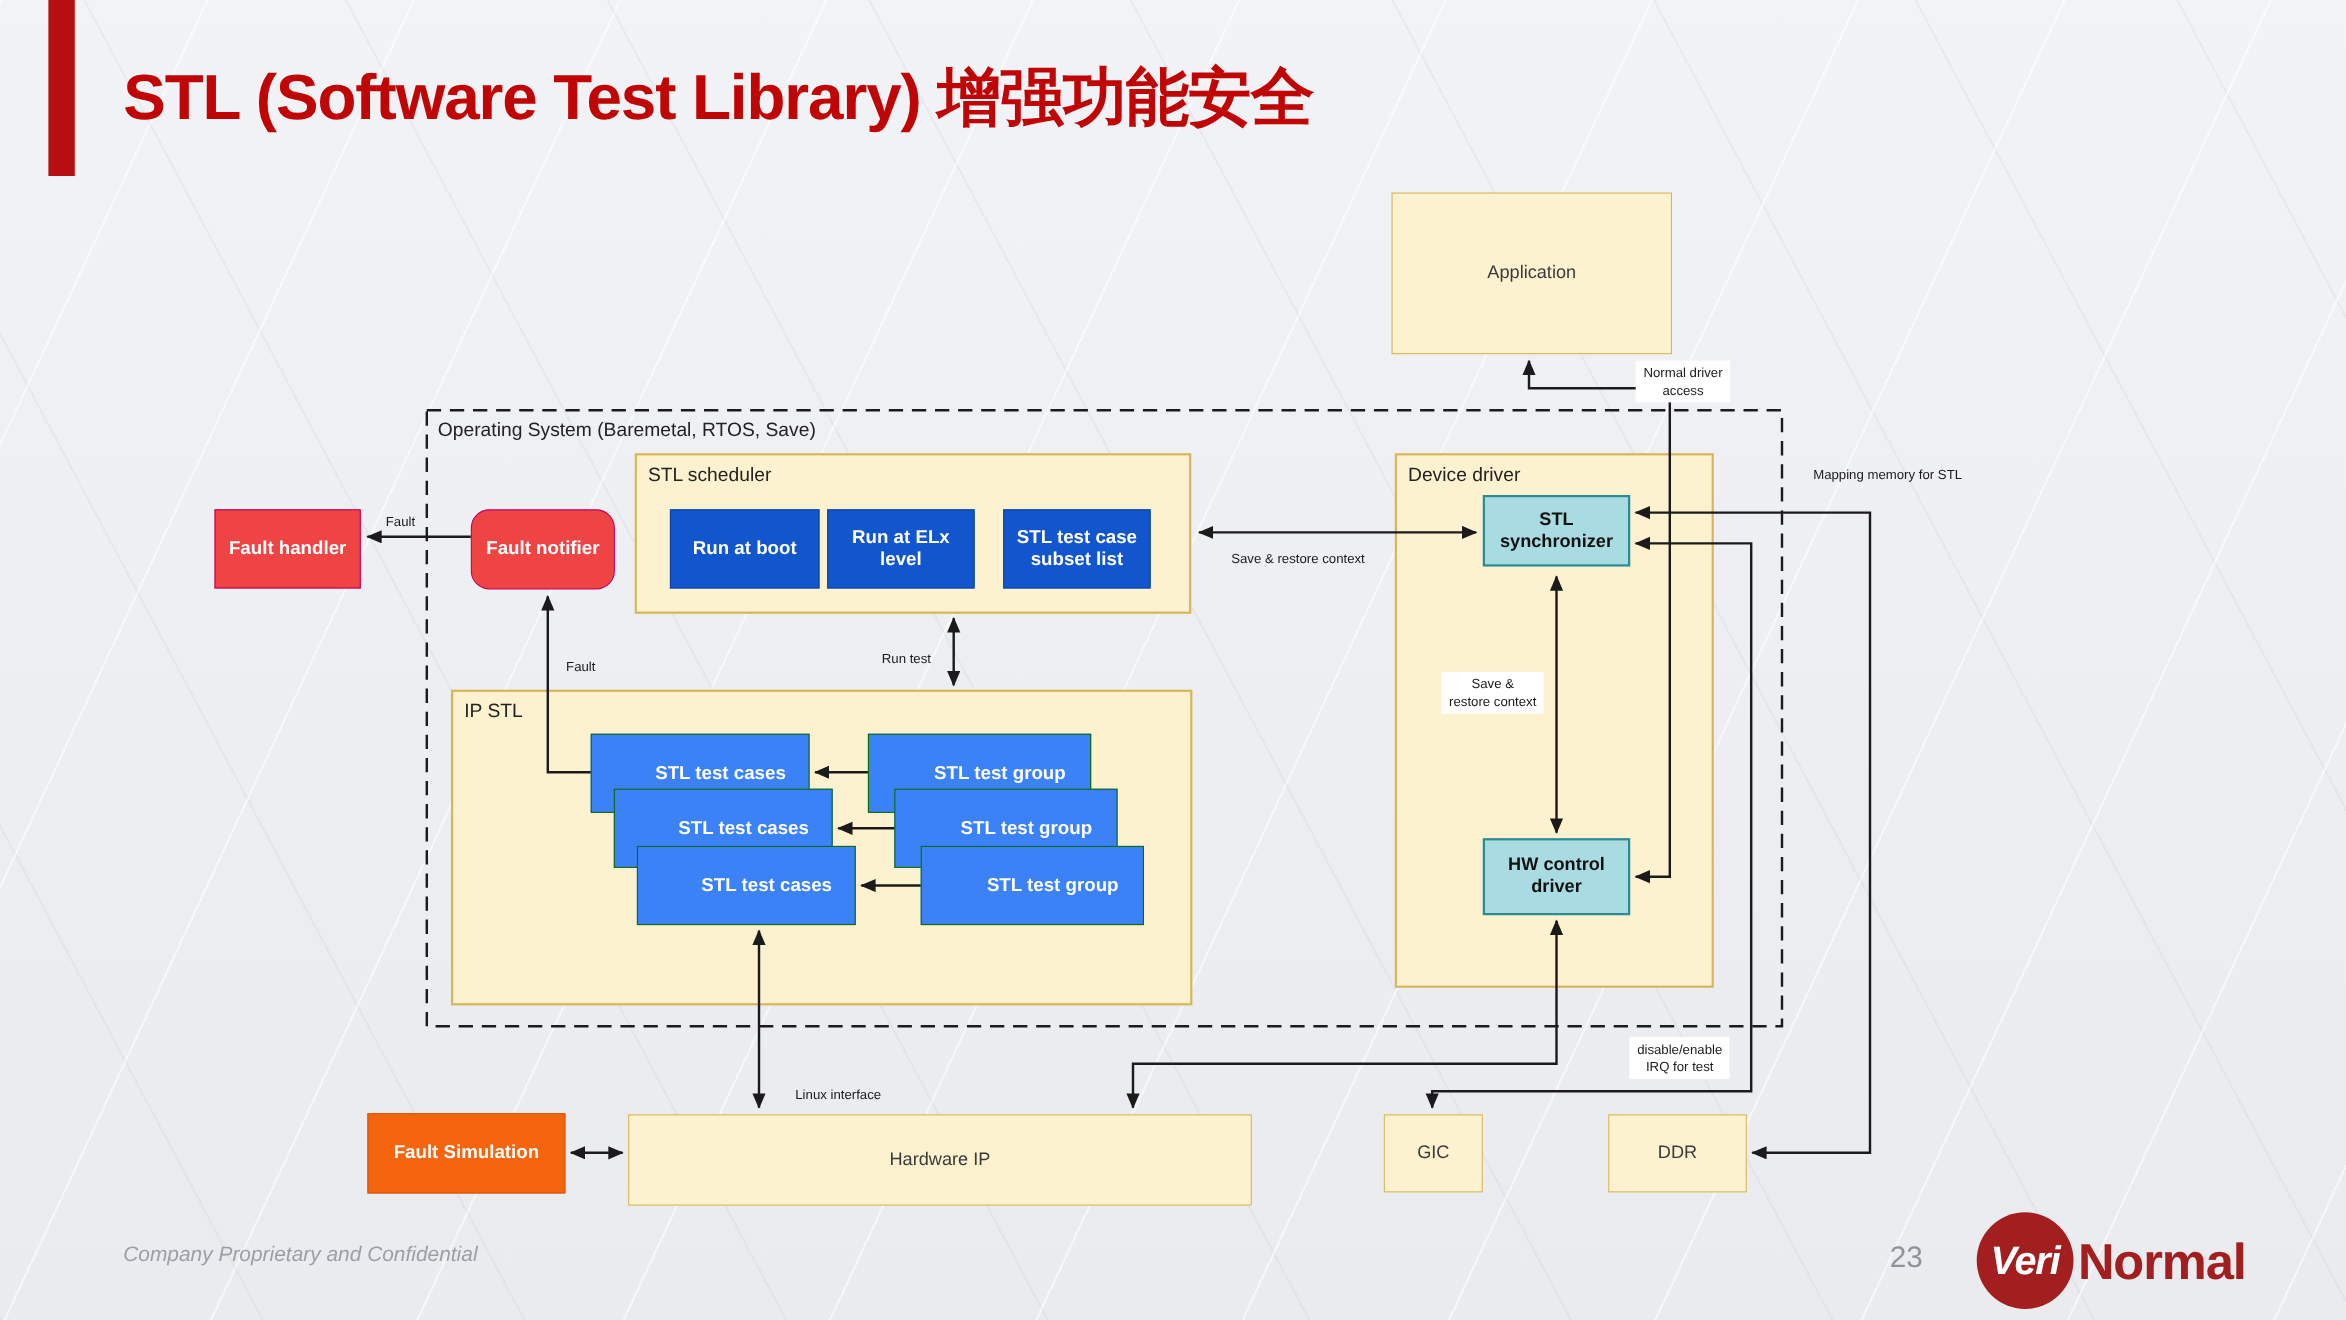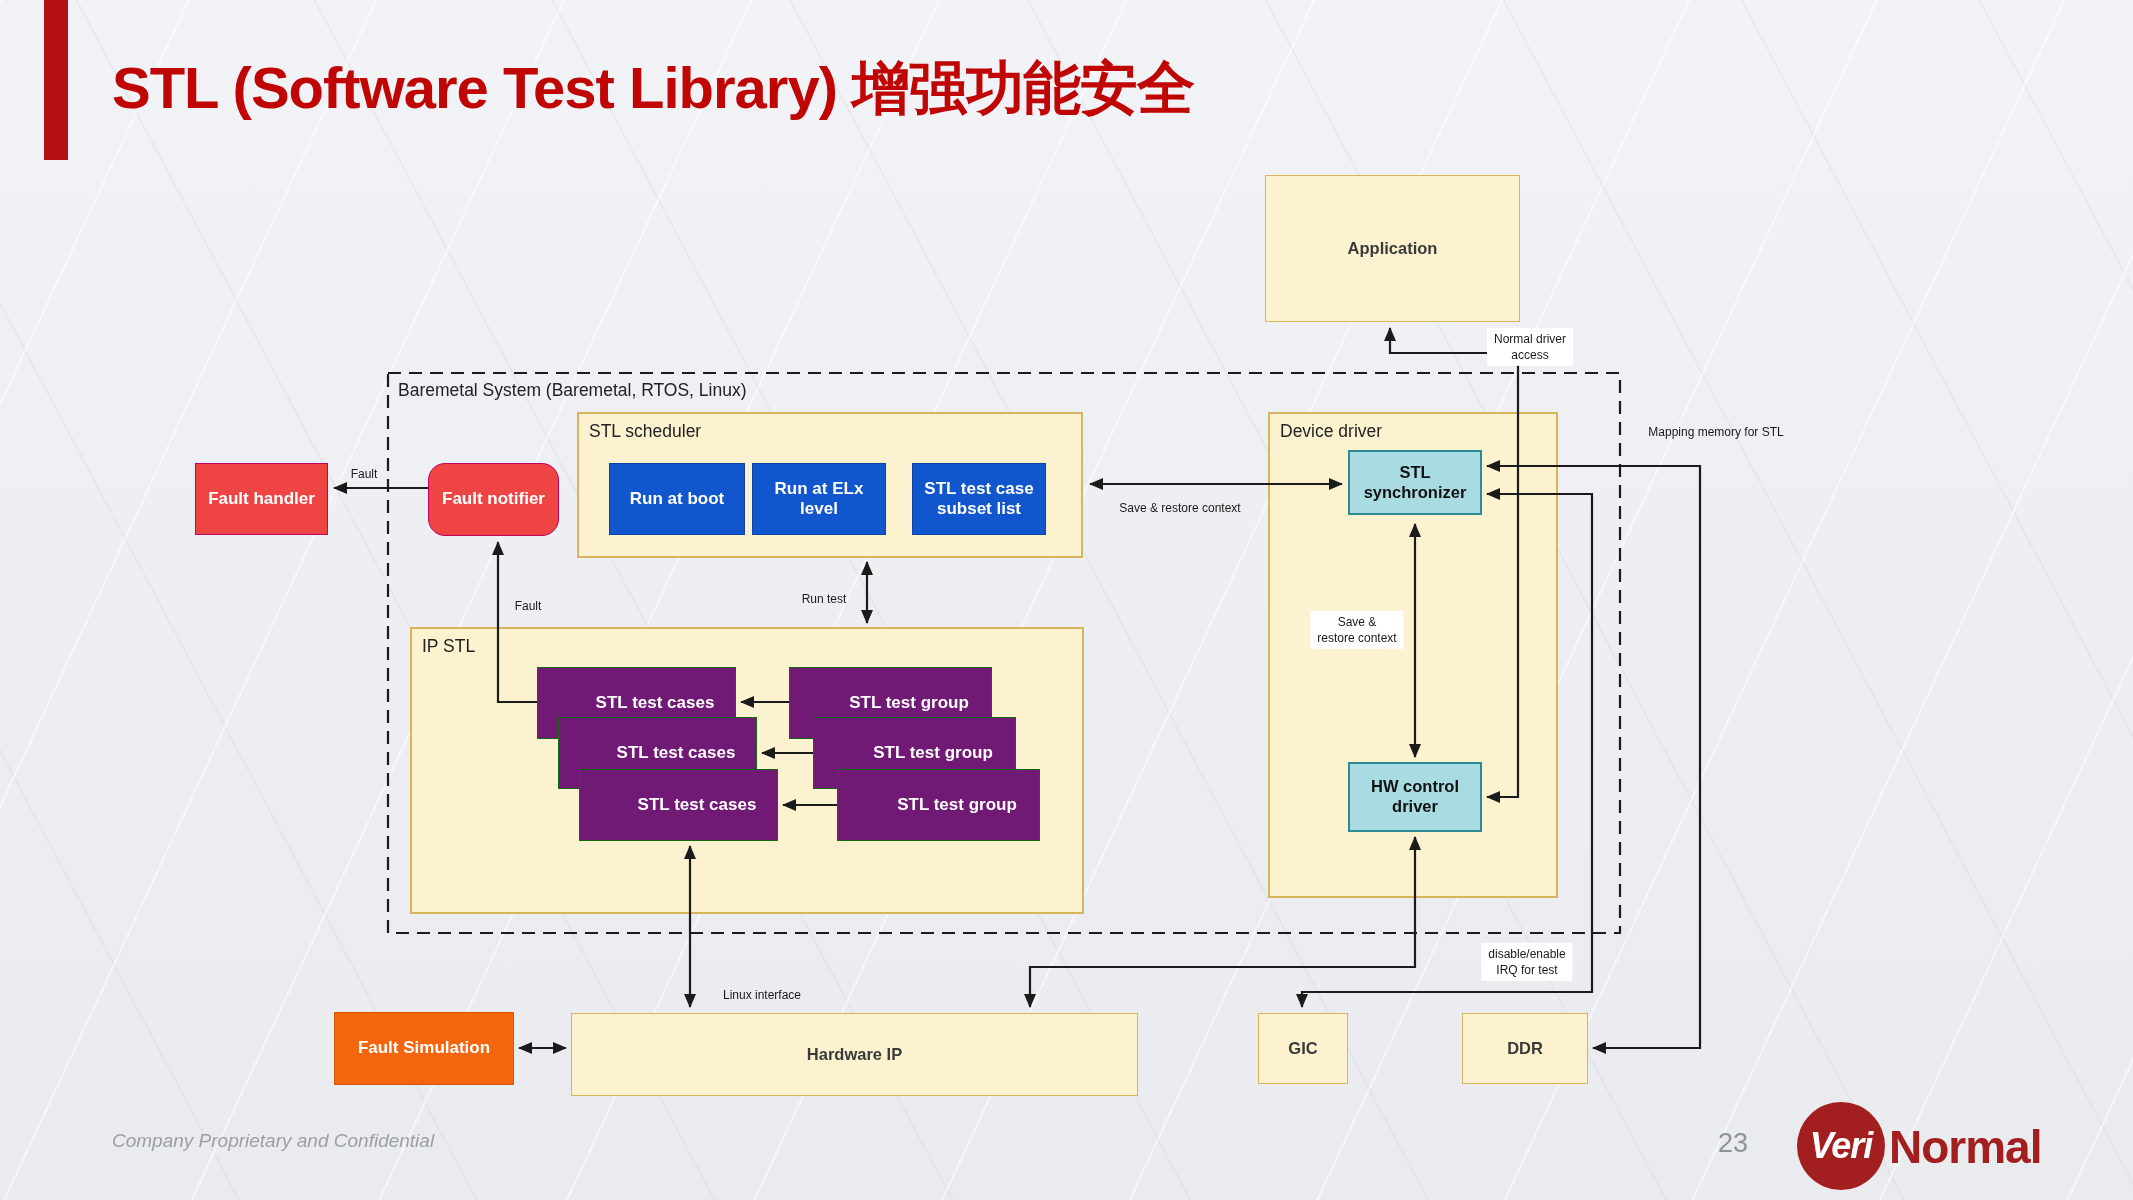--- a/index.html
+++ b/index.html
@@ -20,23 +20,23 @@
     position:absolute;left:112px;top:50px;width:1900px;
     font-size:58px;font-weight:bold;color:#C00505;letter-spacing:-1px;white-space:nowrap;
   }
   
   .dbox,.node,.elabel{position:absolute;box-sizing:border-box;}
   .dbox.cream{background:#FCF2CF;border:2px solid #D8B55C;}
   .dbox.dashed{background:transparent;border:none;}
   .clabel{display:block;padding:7px 10px;font-size:17.5px;color:#222;}
   .node{display:flex;align-items:center;justify-content:center;text-align:center;
         font-size:17px;font-weight:bold;color:#fff;line-height:1.2;padding:3px;}
-  .node.plain{background:#FCF2CF;border:1.5px solid #D8B55C;color:#3a3a3a;font-weight:bold;font-size:16.5px;}
+  .node.plain{background:#FCF2CF;border:1.5px solid #D8B55C;color:#3a3a3a;font-weight:normal;font-size:16.5px;}
   .node.blue{background:#1256CE;border:1px solid #0d43a5;}
-  .node.green{background:#701a75;border:1px solid #0F6A0A;padding-left:40px;}
+  .node.green{background:#3b82f6;border:1px solid #0F6A0A;padding-left:40px;}
   .node.magenta{background:#ef4444;border:1px solid #BF0365;}
   .node.orange{background:#F4650D;border:1px solid #D85508;}
   .node.cyan{background:#A8DCE2;border:2px solid #2E8B94;color:#111;font-size:16.5px;}
   .elabel{
     transform:translate(-50%,-50%);font-size:12px;color:#1a1a1a;text-align:center;
     white-space:pre-line;line-height:1.35;
   }
   .elabel.bg{background:#ffffff;padding:3px 7px;}
   svg.wires{position:absolute;left:0;top:0;pointer-events:none;}
   
@@ -51,21 +51,21 @@
   .logo-silicon{position:absolute;left:92px;top:18px;color:#A31F1F;font-weight:bold;font-size:46px;letter-spacing:-1px;}
 </style>
 </head>
 <body>
 
 <div class="accent-bar"></div>
 <div class="slide-title">STL (Software Test Library) 增强功能安全</div>
 
 <div id="diagram-root">
     <div class="dbox dashed" style="left: 388px; top: 373px; width: 1232px; height: 560px;">
-      <span class="clabel">Baremetal System (Baremetal, RTOS, Linux)</span>
+      <span class="clabel">Operating System (Baremetal, RTOS, Save)</span>
     </div>
     <div class="dbox cream" style="left: 577px; top: 412px; width: 506px; height: 146px;">
       <span class="clabel">STL scheduler</span>
     </div>
     <div class="dbox cream" style="left: 1268px; top: 412px; width: 290px; height: 486px;">
       <span class="clabel">Device driver</span>
     </div>
     <div class="dbox cream" style="left: 410px; top: 627px; width: 674px; height: 287px;">
       <span class="clabel">IP STL</span>
     </div>

